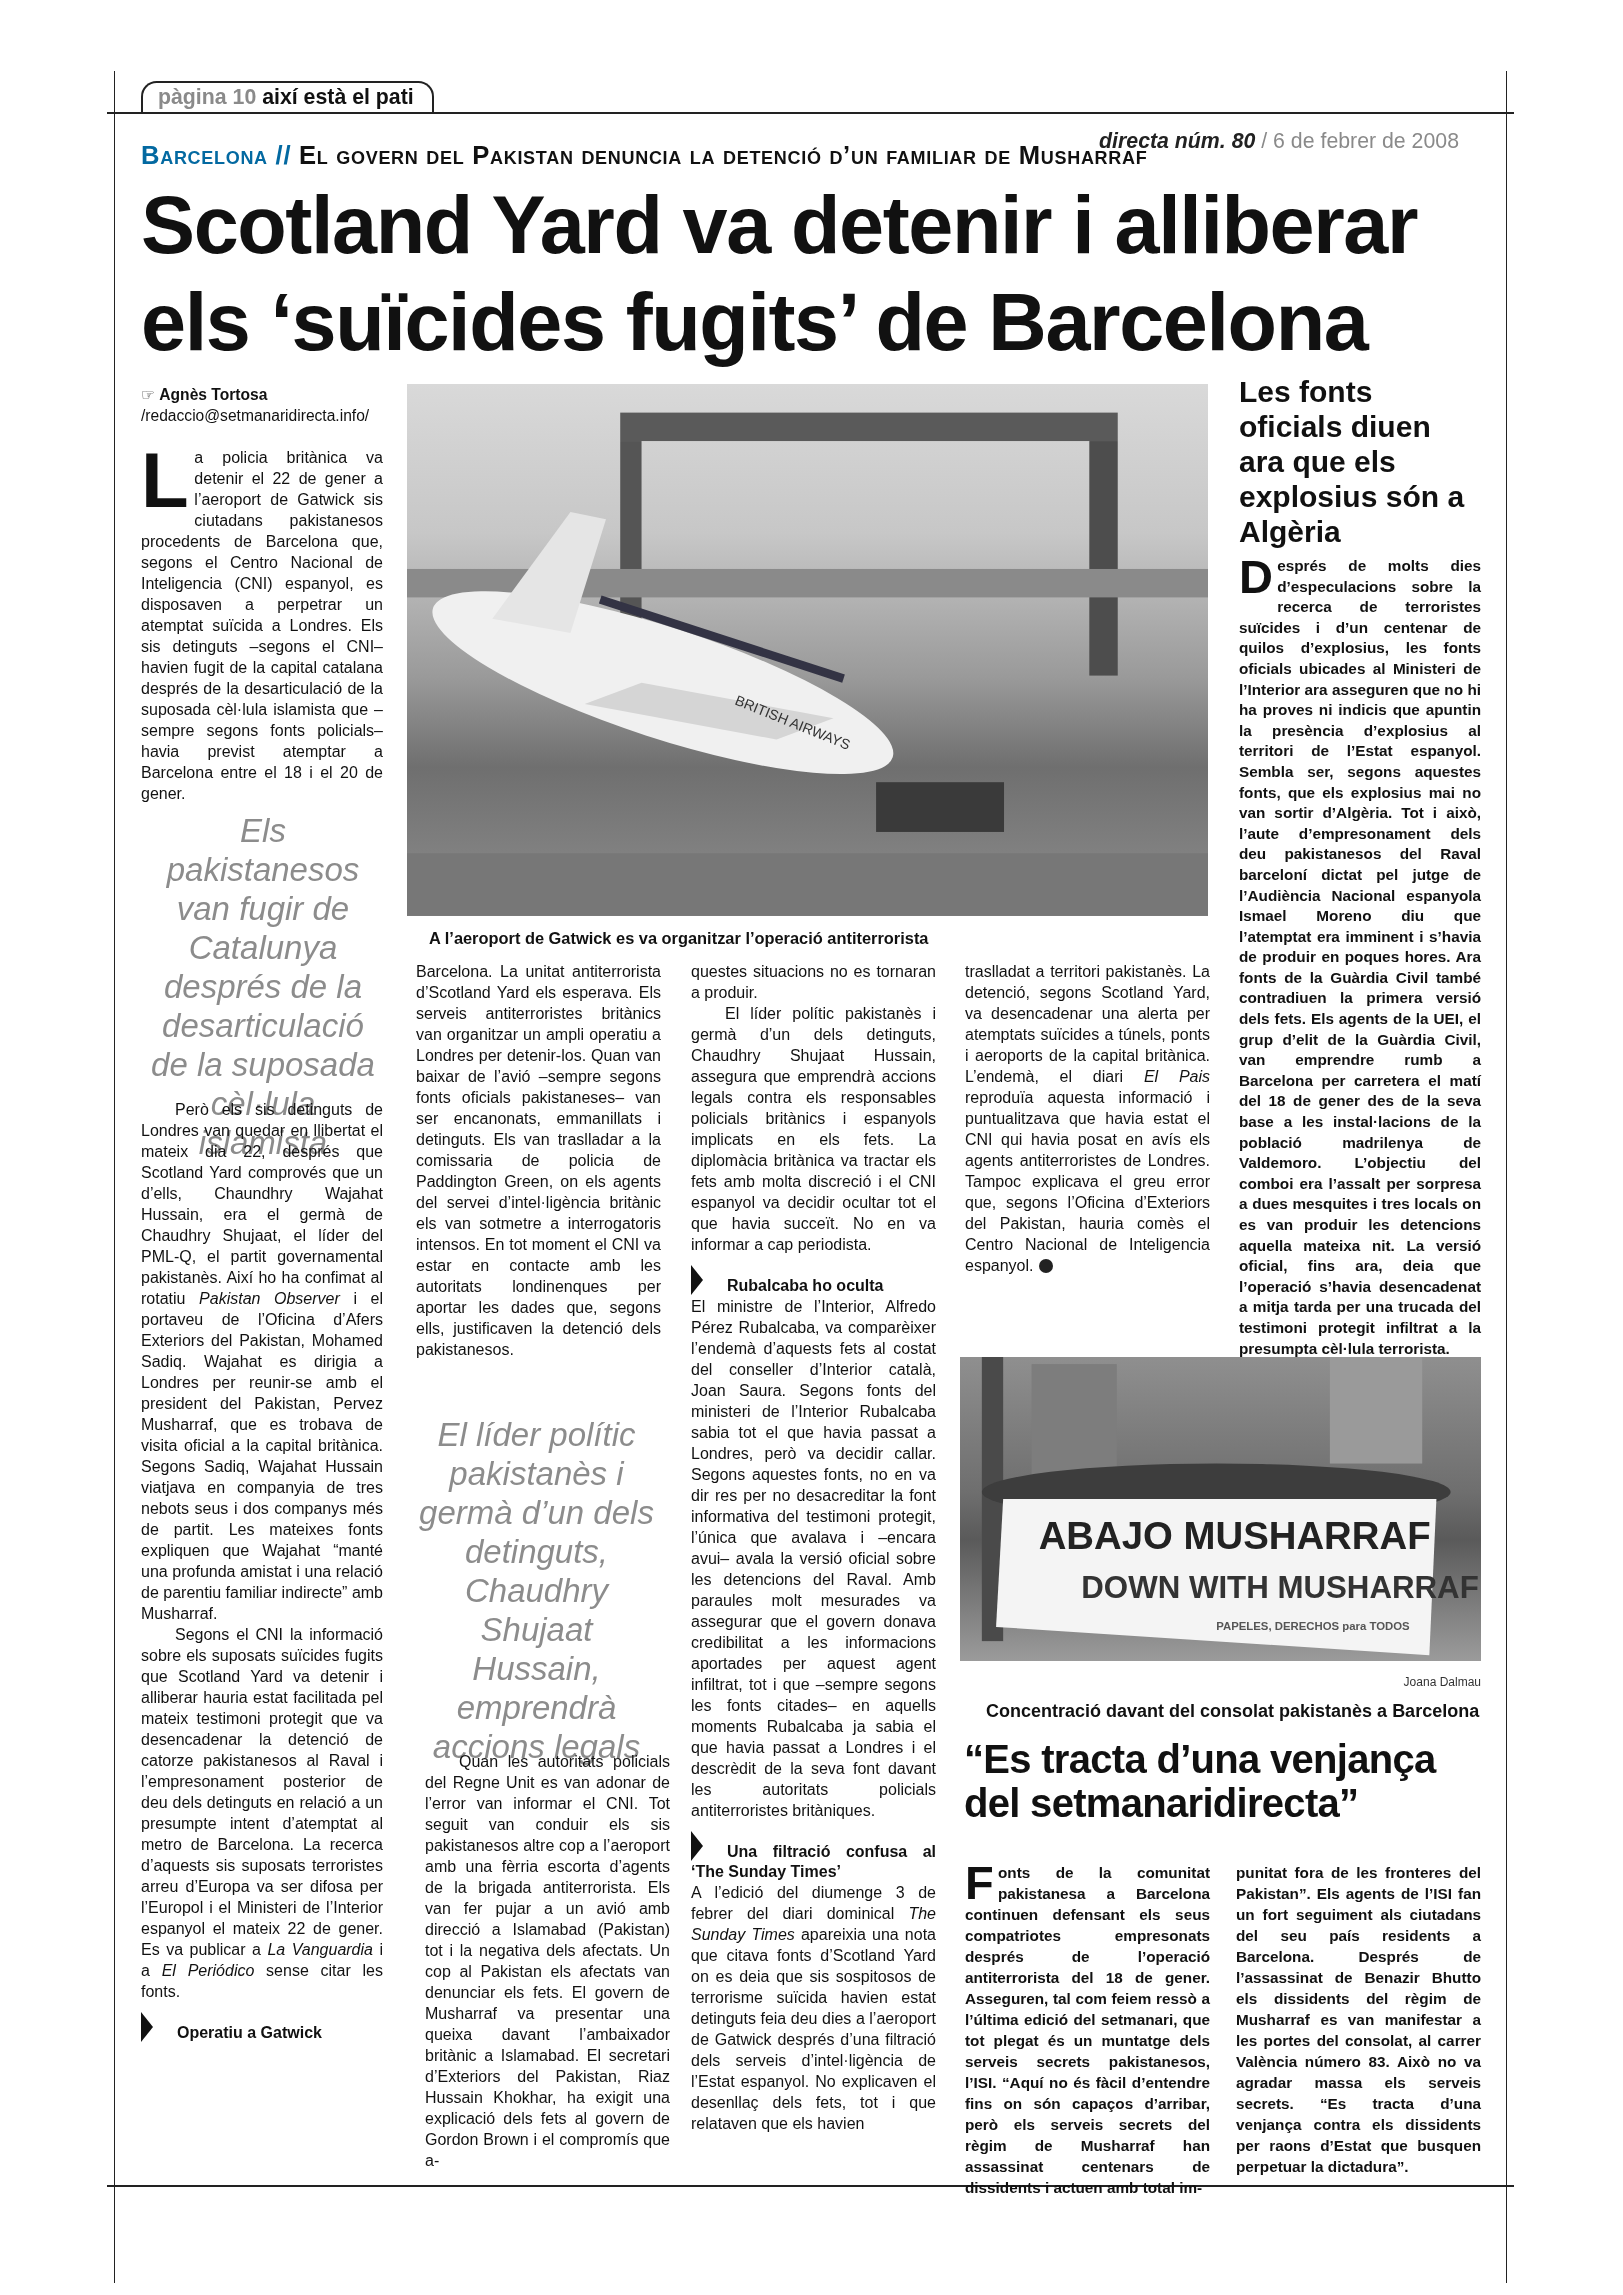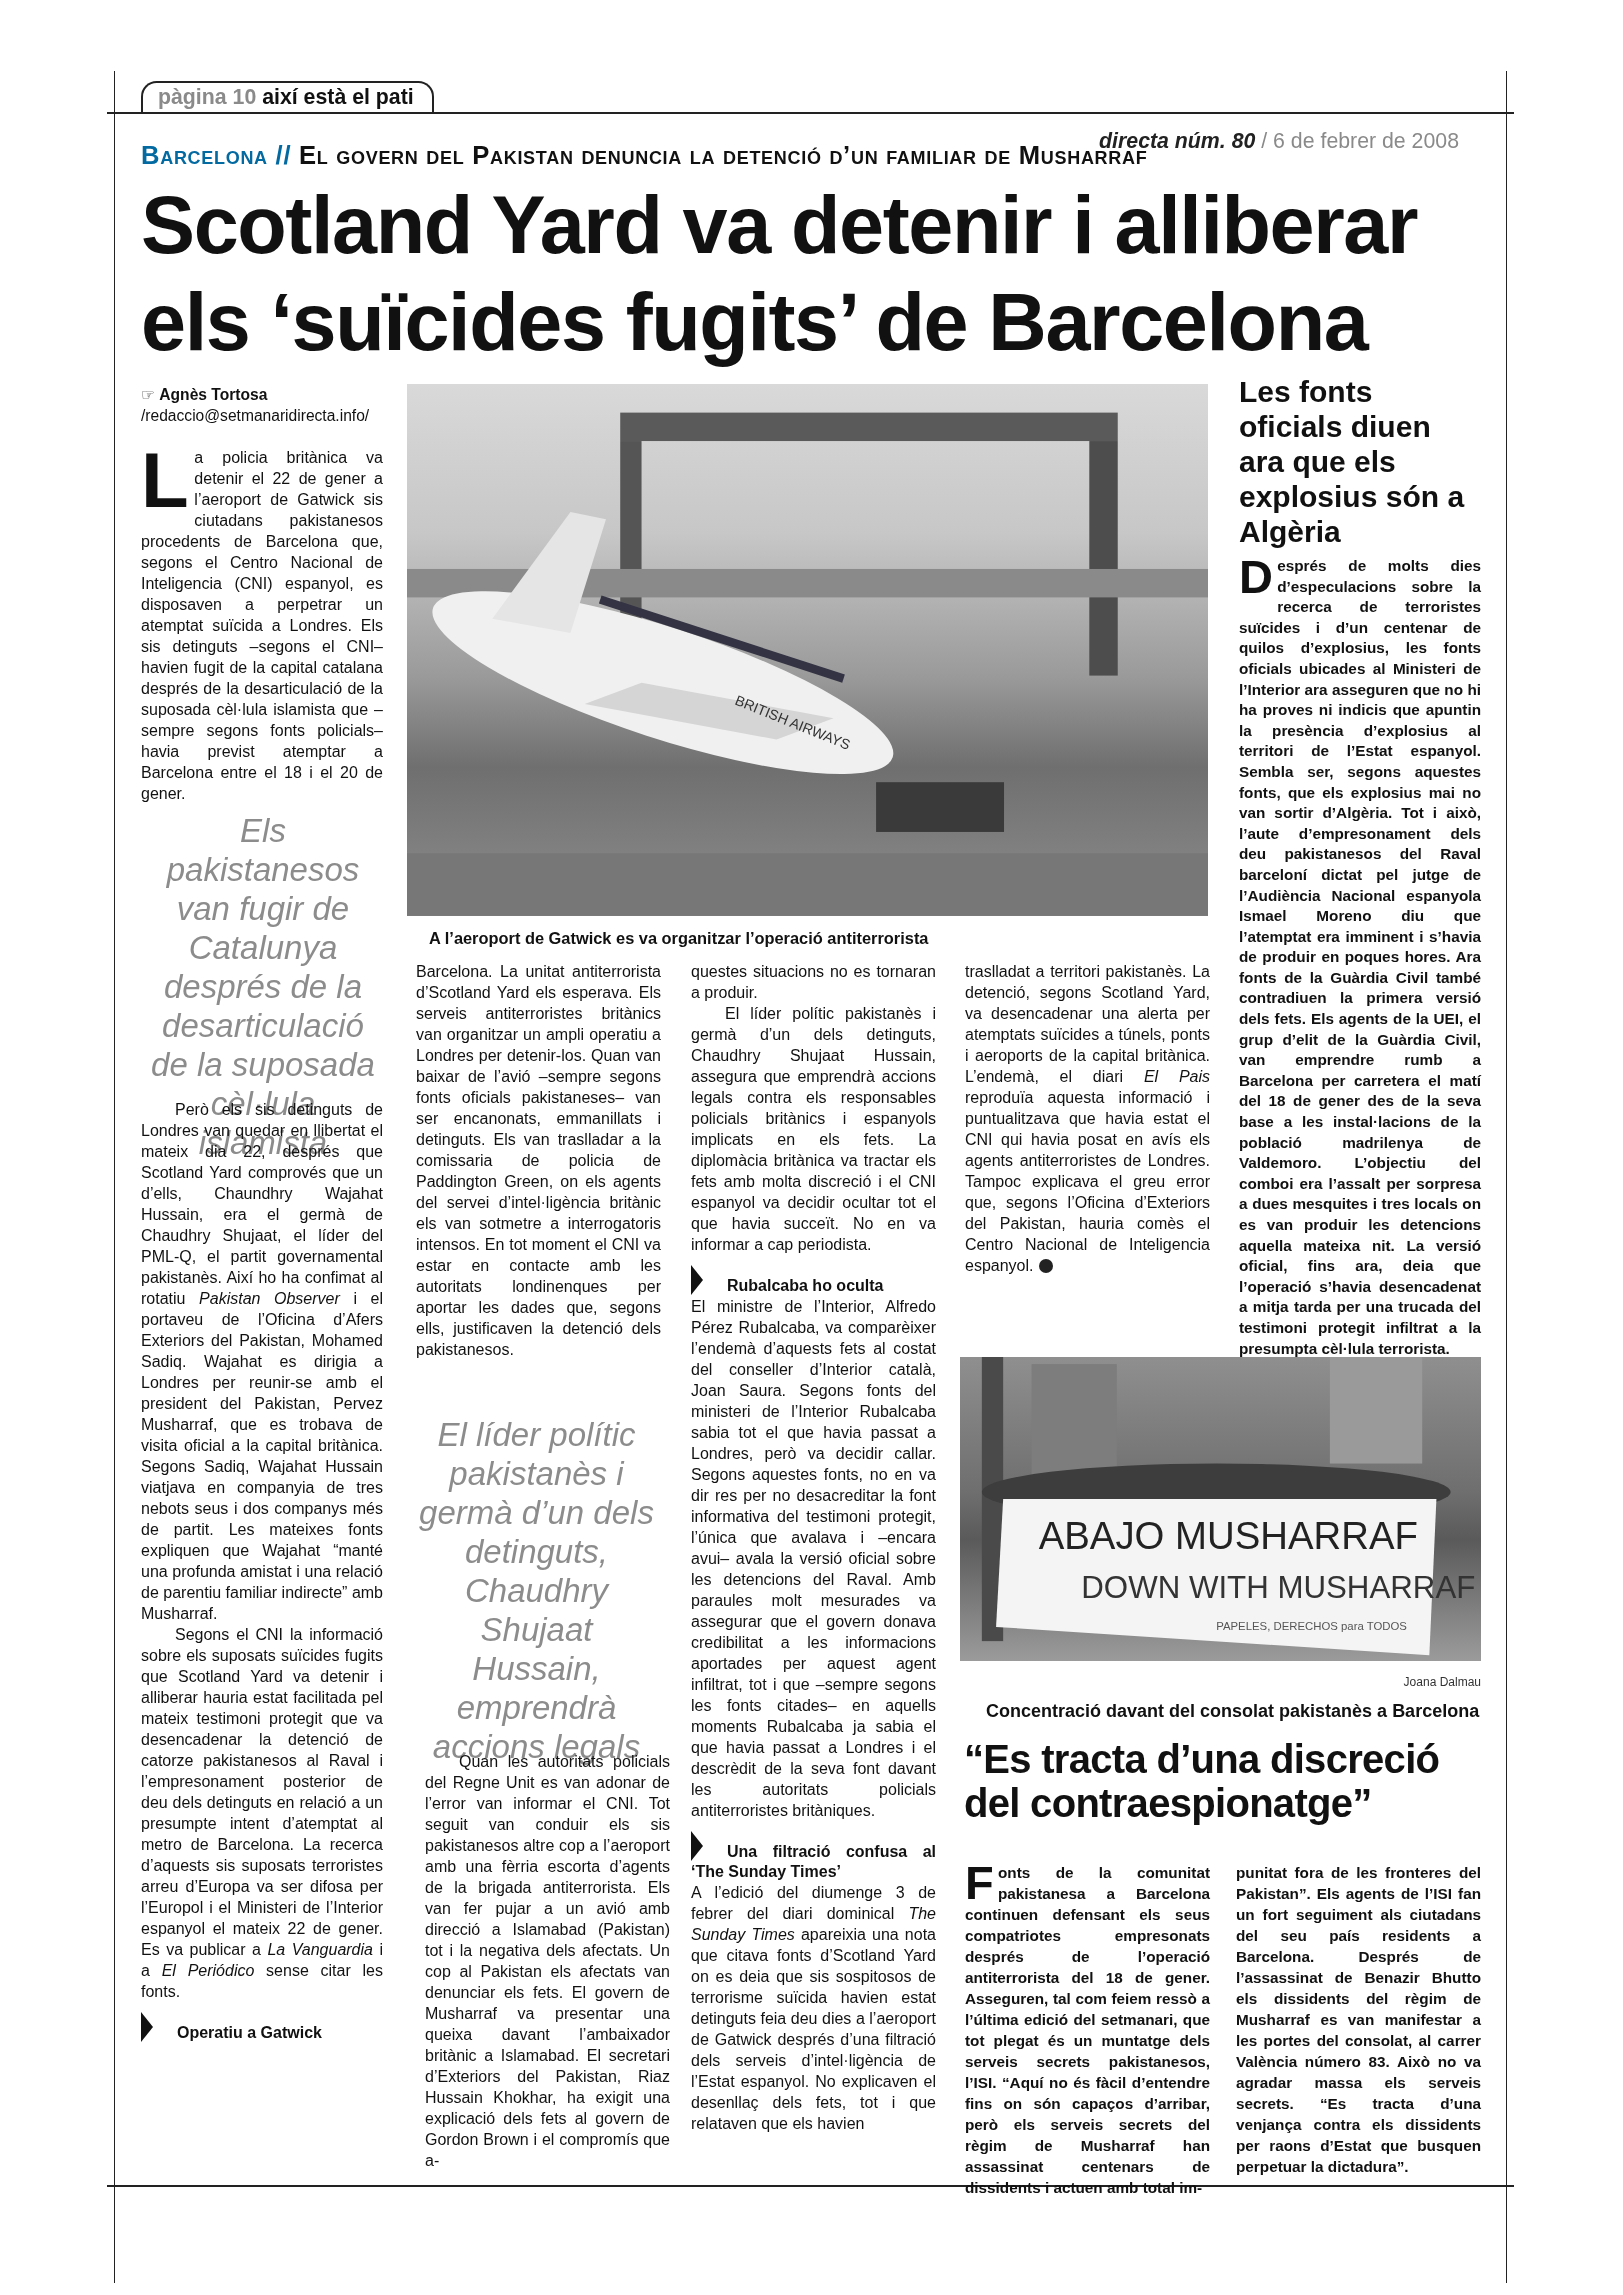--- a/index.html
+++ b/index.html
@@ -118,35 +118,35 @@
 
 <div class="col" style="left:965px;top:961px;width:245px;">
   <p><span>traslladat a territori pakistanès. La detenció, segons Scotland Yard, va desencadenar una alerta per atemptats suïcides a túnels, ponts i aeroports de la capital britànica. L’endemà, el diari </span><i>El Pais</i><span> reproduïa aquesta informació i puntualitzava que havia estat el CNI qui havia posat en avís els agents antiterroristes de Londres. Tampoc explicava el greu error que, segons l’Oficina d’Exteriors del Pakistan, hauria comès el Centro Nacional de Inteligencia espanyol.</span><span class="end-mark"></span></p>
 </div>
 
 <div class="side-h">Les fonts oficials diuen ara que els explosius són a Algèria</div>
 <div class="side-body">
   <span class="dropcap" style="font-size:47px;line-height:40px;margin:1.4px 4.3px 0 0;">D</span><span>esprés de molts dies d’especulacions sobre la recerca de terroristes suïcides i d’un centenar de quilos d’explosius, les fonts oficials ubicades al Ministeri de l’Interior ara asseguren que no hi ha proves ni indicis que apuntin la presència d’explosius al territori de l’Estat espanyol. Sembla ser, segons aquestes fonts, que els explosius mai no van sortir d’Algèria. Tot i això, l’aute d’empresonament dels deu pakistanesos del Raval barceloní dictat pel jutge de l’Audiència Nacional espanyola Ismael Moreno diu que l’atemptat era imminent i s’havia de produir en poques hores. Ara fonts de la Guàrdia Civil també contradiuen la primera versió dels fets. Els agents de la UEI, el grup d’elit de la Guàrdia Civil, van emprendre rumb a Barcelona per carretera el matí del 18 de gener des de la seva base a les instal·lacions de la població madrilenya de Valdemoro. L’objectiu del comboi era l’assalt per sorpresa a dues mesquites i tres locals on es van produir les detencions aquella mateixa nit. La versió oficial, fins ara, deia que l’operació s’havia desencadenat a mitja tarda per una trucada del testimoni protegit infiltrat a la presumpta cèl·lula terrorista.</span>
 </div>
 
-<div class="photo" style="left:960px;top:1357px;width:521px;height:304px;background:linear-gradient(180deg,#8f8f8f 0%,#6e6e6e 45%,#5a5a5a 60%,#9b9b9b 100%);">
+<div class="photo" style="left:960px;top:1357px;width:521px;height:304px;background:linear-gradient(180deg,#8f8f8f 0%,#6e6e6e 45%,#5a5a5a 60%,#9b9b9b 100%);font-weight:bold;">
   <svg width="521" height="304" viewBox="0 0 732 428">
     <rect x="30" y="0" width="30" height="400" fill="#4a4a4a"></rect>
     <rect x="100" y="10" width="120" height="170" fill="#7d7d7d"></rect>
     <rect x="520" y="0" width="130" height="150" fill="#9a9a9a"></rect>
     <ellipse cx="360" cy="190" rx="330" ry="40" fill="#3d3d3d"></ellipse>
     <polygon points="60,200 670,200 660,420 50,380" fill="#f4f4f4"></polygon>
     <text x="110" y="270" font-size="54" font-family="Liberation Sans, sans-serif" fill="#222">ABAJO MUSHARRAF</text>
     <text x="170" y="340" font-size="44" font-family="Liberation Sans, sans-serif" fill="#333">DOWN WITH MUSHARRAF</text>
     <text x="360" y="385" font-size="16" font-family="Liberation Sans, sans-serif" fill="#555">PAPELES, DERECHOS para TODOS</text>
   </svg>
 </div>
 <div class="credit" style="right:142px;top:1675px;">Joana Dalmau</div>
 <div class="caption" style="left:964px;top:1701px;font-size:18px;">Concentració davant del consolat pakistanès a Barcelona</div>
 
-<div class="quote-h">“Es tracta d’una discreció del contraespionatge”</div>
+<div class="quote-h">“Es tracta d’una venjança del setmanaridirecta”</div>
 <div class="bold-col" style="left:965px;top:1862px;width:245px;">
   <span class="dropcap" style="font-size:47px;line-height:40px;margin:1.4px 4.3px 0 0;">F</span><span>onts de la comunitat pakistanesa a Barcelona continuen defensant els seus compatriotes empresonats després de l’operació antiterrorista del 18 de gener. Asseguren, tal com feiem ressò a l’última edició del setmanari, que tot plegat és un muntatge dels serveis secrets pakistanesos, l’ISI. “Aquí no és fàcil d’entendre fins on són capaços d’arribar, però els serveis secrets del règim de Musharraf han assassinat centenars de dissidents i actuen amb total im-</span>
 </div>
 <div class="bold-col" style="left:1236px;top:1862px;width:245px;">
   <span>punitat fora de les fronteres del Pakistan”. Els agents de l’ISI fan un fort seguiment als ciutadans del seu país residents a Barcelona. Després de l’assassinat de Benazir Bhutto els dissidents del règim de Musharraf es van manifestar a les portes del consolat, al carrer València número 83. Això no va agradar massa els serveis secrets. “Es tracta d’una venjança contra els dissidents per raons d’Estat que busquen perpetuar la dictadura”.</span>
 </div>
 
 
 </body></html>

